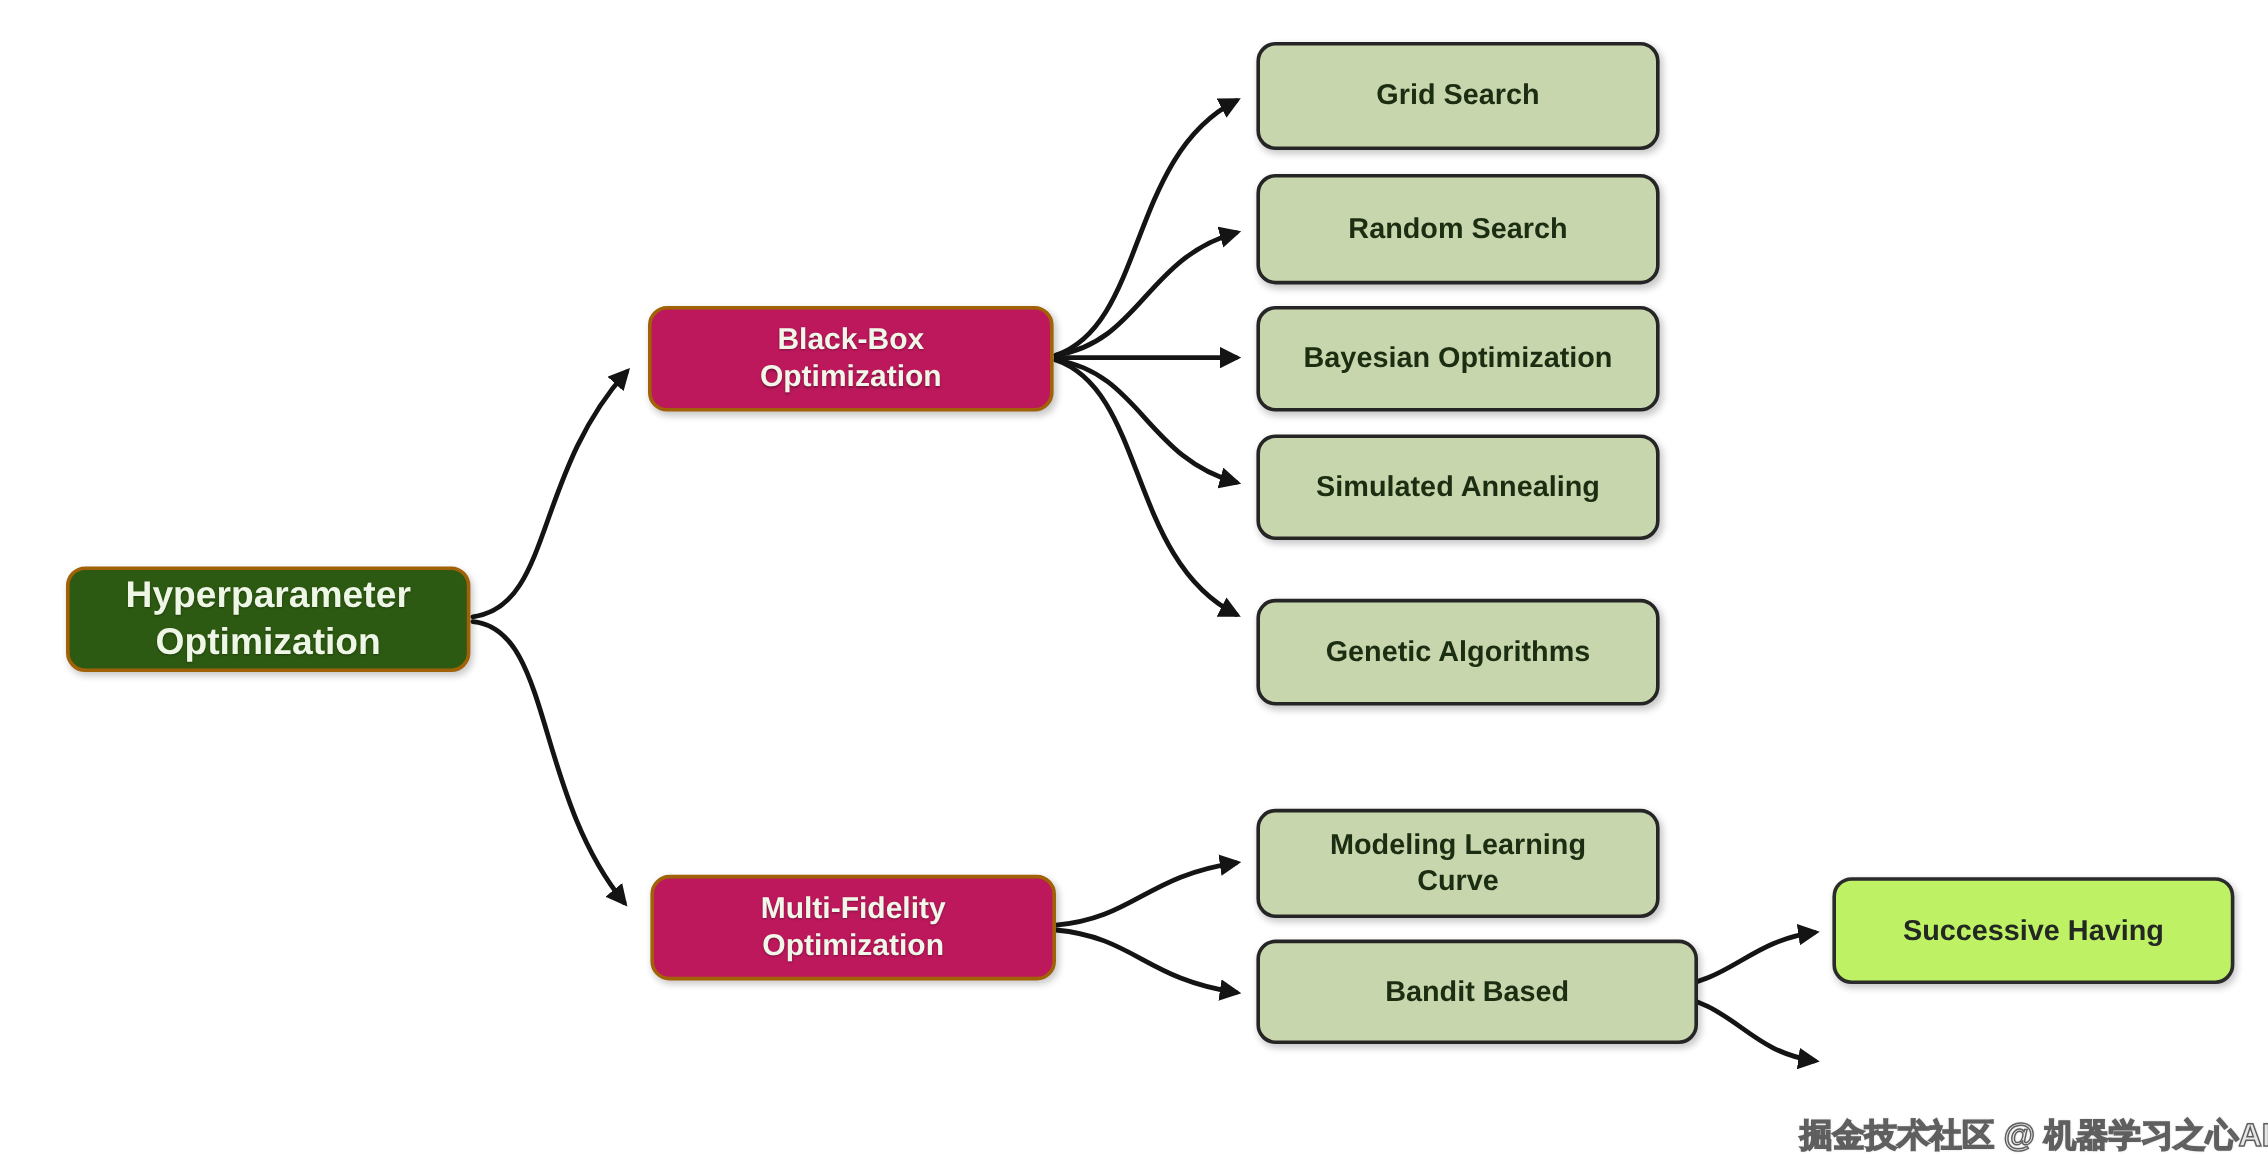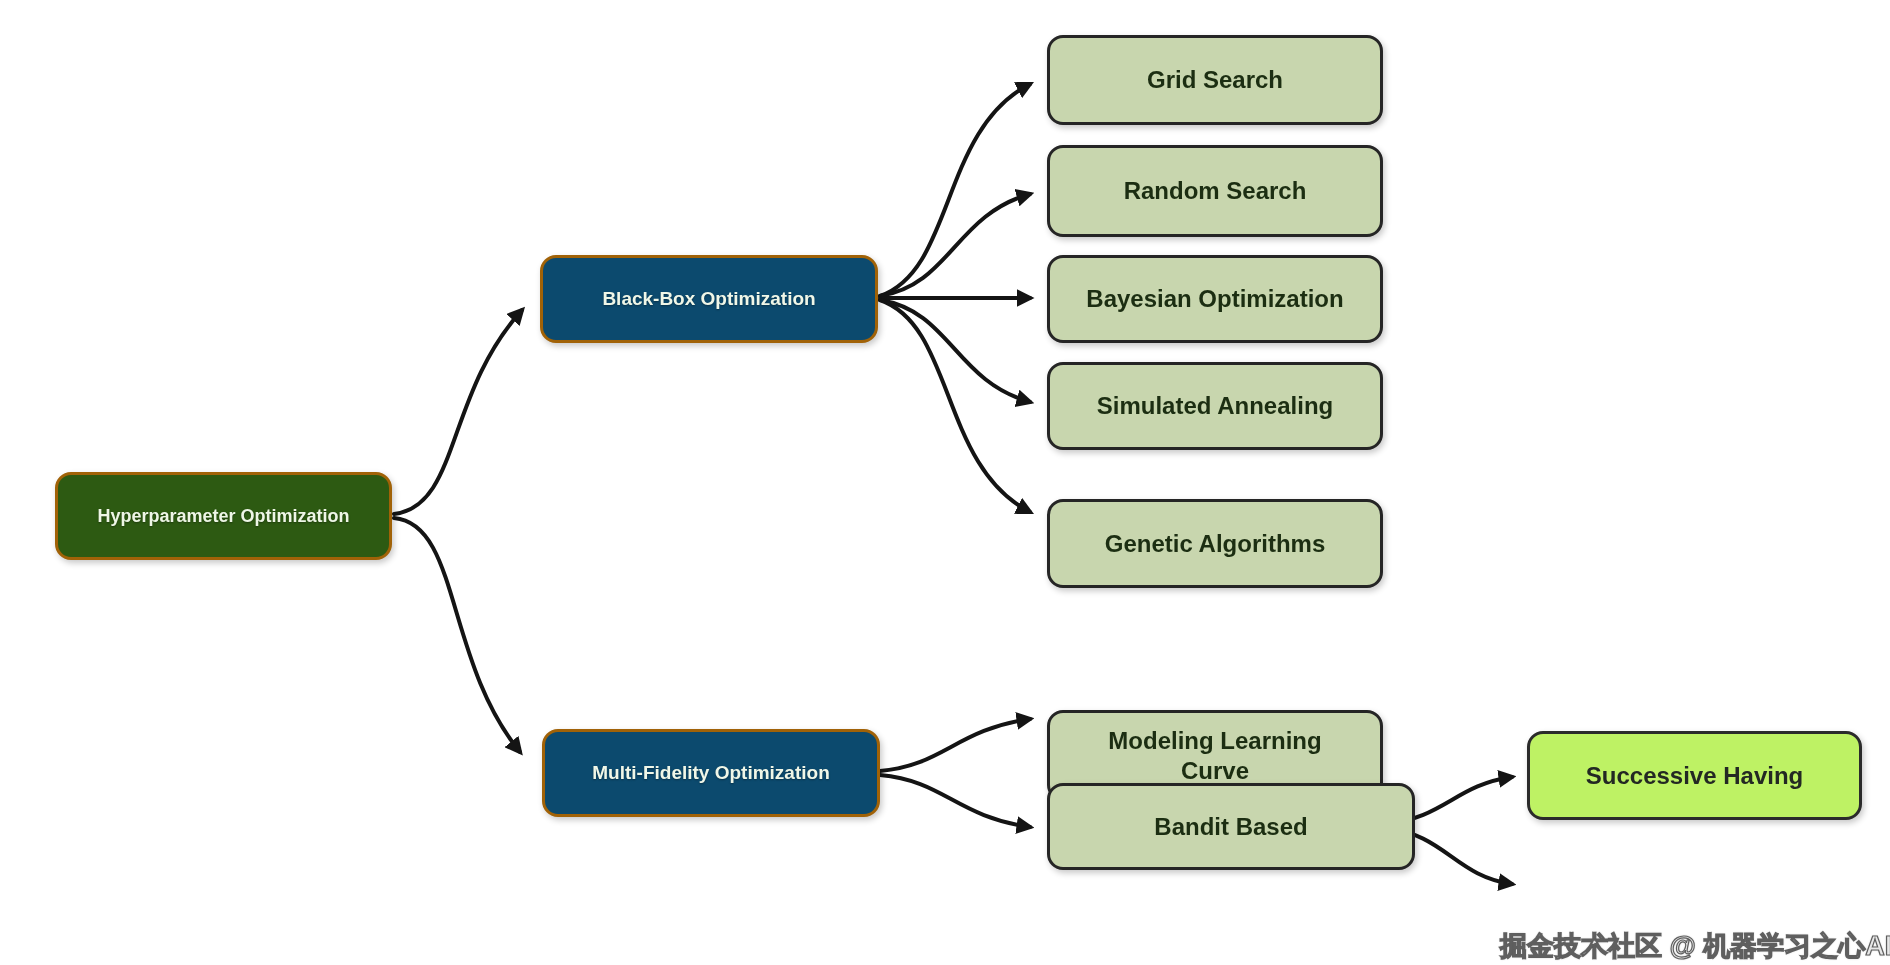--- a/index.html
+++ b/index.html
@@ -18,39 +18,39 @@
     border:3px solid #a16207;
     border-radius:16px;
     font-weight:bold;
     line-height:1.25;
     box-shadow:2px 3px 6px rgba(0,0,0,0.22);
     box-sizing:border-box;
   }
   .node.dark{
     background:#2d5a12;
     color:#eef6e6;
-    font-size:18px;
+    font-size:31px;
     padding:6px 28px;
     text-shadow:0 1px 2px rgba(0,0,0,0.35);
   }
   .node.mid{
-    background:#0c4a6e;
+    background:#be185d;
     color:#f0f7e8;
-    font-size:19px;
+    font-size:25px;
     padding:6px 28px;
     text-shadow:0 1px 2px rgba(0,0,0,0.35);
   }
   .node.light{
     background:#c8d6ae;
     color:#1c2e12;
     font-size:24px;
     padding:6px 10px;
     border-color:#252525;
   }
-  .node.light.narrow{padding:6px 40px;margin-top:36px;}
+  .node.light.narrow{padding:6px 40px;}
   .node.lighter{
     background:#bef264;
     color:#232823;
     font-size:24px;
     padding:6px 10px;
     border-color:#2b2b2b;
   }
   #watermark{
     position:absolute;
     left:1500px;top:928px;

